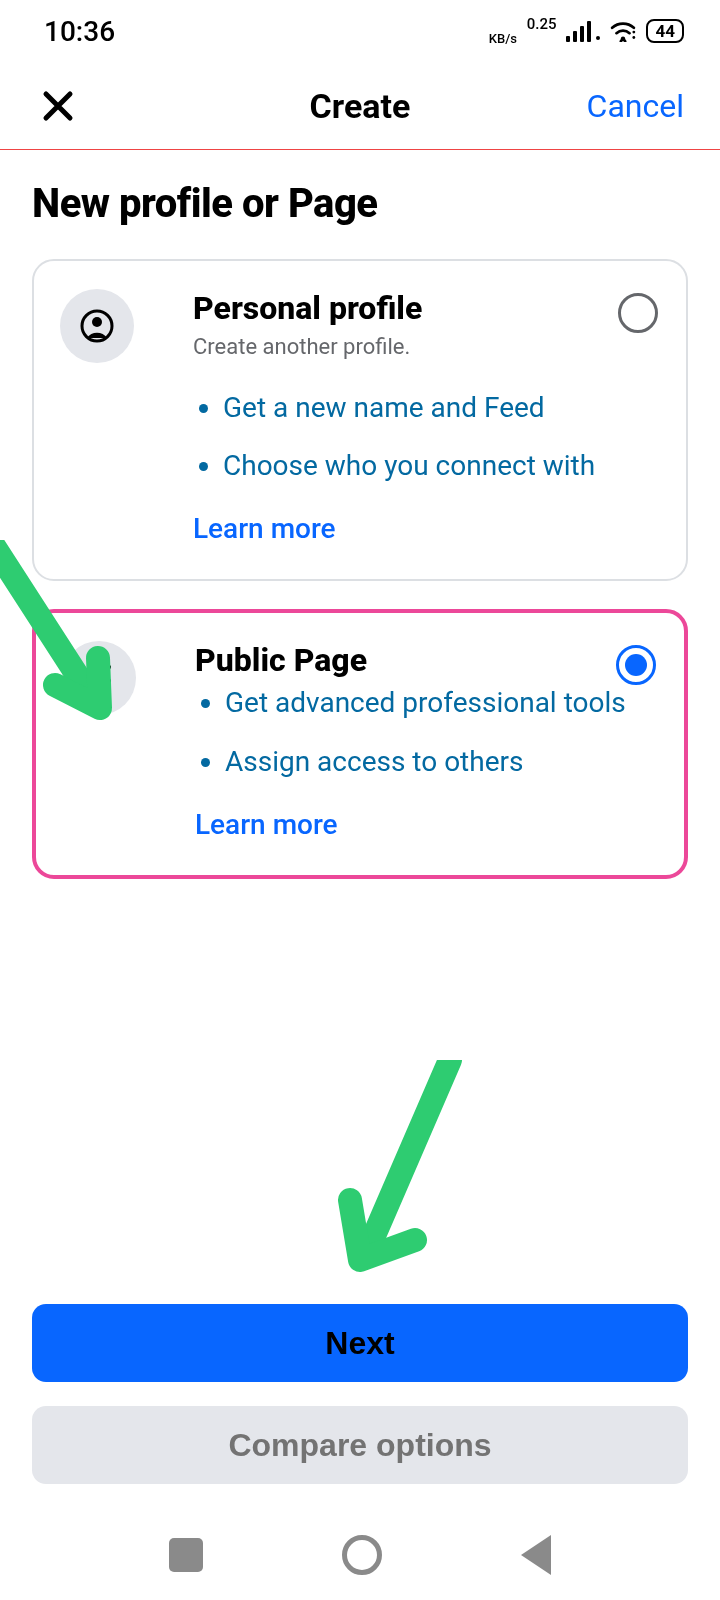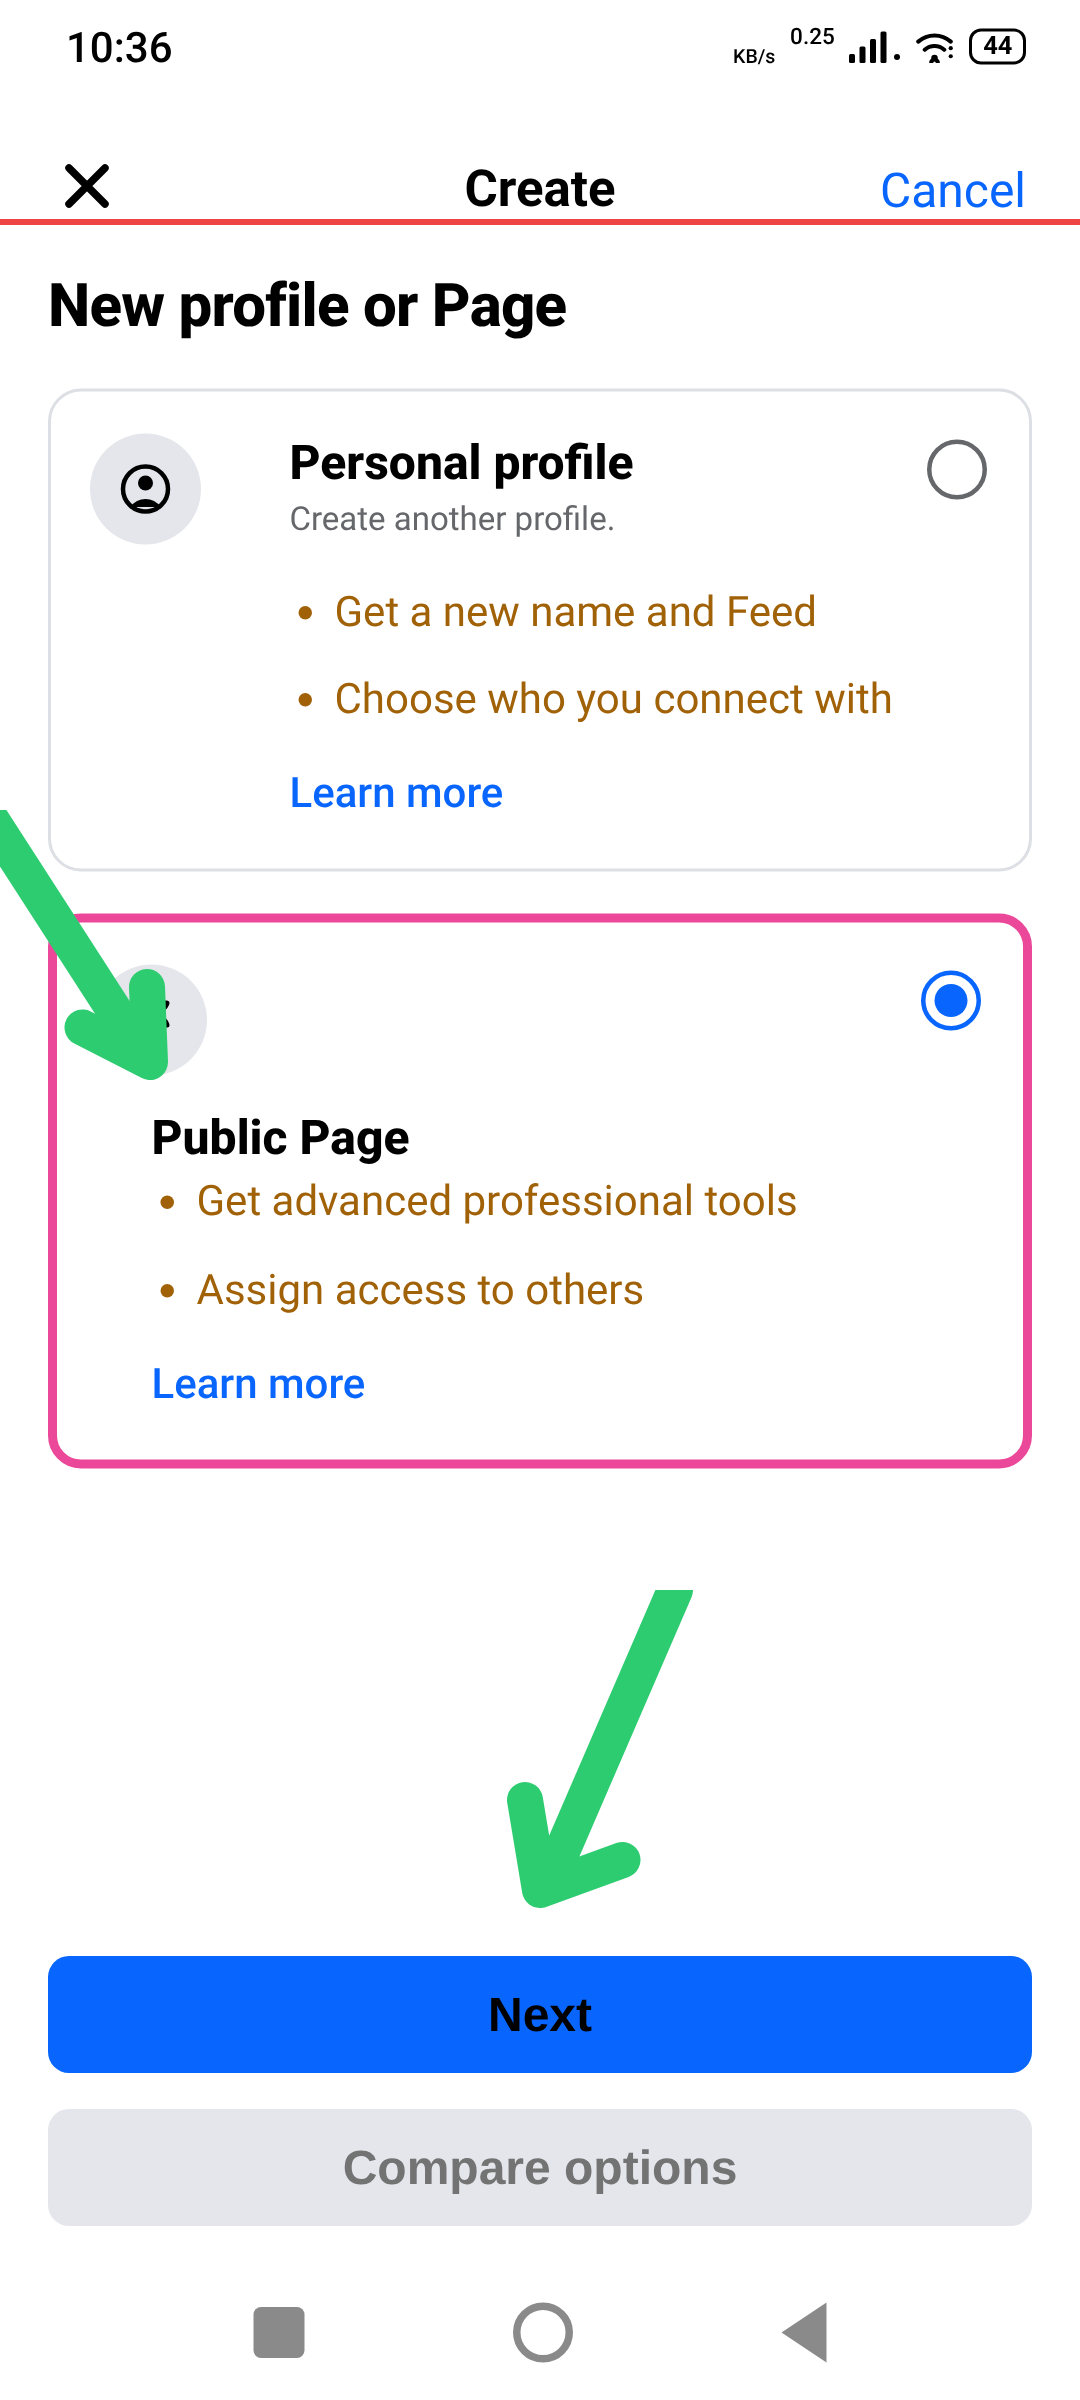--- a/index.html
+++ b/index.html
@@ -53,23 +53,23 @@
       border: 2px solid #000;
       border-radius: 8px;
       padding: 1px 7px;
       font-size: 17px;
       font-weight: 700;
       line-height: 1.1;
     }
     .header {
       height: 88px;
       display: flex;
-      align-items: flex-end;
+      align-items: center;
       padding: 0 36px;
-      border-bottom: 4px solid #ef4444;
+      border-bottom: 1px solid #ef4444;
       position: relative;
     }
     .close-btn { width: 44px; height: 44px; display:flex; align-items:center; justify-content:center; }
     .header-title {
       position: absolute;
       left: 50%;
       transform: translateX(-50%);
       font-size: 34px;
       font-weight: 700;
     }
@@ -90,22 +90,21 @@
     .option-card {
       border: 2px solid #dcdfe3;
       border-radius: 22px;
       padding: 28px 28px 34px 26px;
       margin-bottom: 28px;
       display: flex;
       gap: 22px;
       position: relative;
     }
     .option-card.selected {
-      border: 6px solid #ec4899;
-      flex-direction: column;
+      border: 4px solid #ec4899;
     }
     .option-icon-wrap {
       width: 74px;
       height: 74px;
       border-radius: 50%;
       background: #e4e6eb;
       display: flex;
       align-items: center;
       justify-content: center;
       flex-shrink: 0;
@@ -122,21 +121,21 @@
       line-height: 1.3;
       margin-bottom: 28px;
     }
     .option-list {
       list-style: disc;
       padding-left: 30px;
       margin-bottom: 28px;
     }
     .option-list li {
       font-size: 28px;
-      color: #a16207;
+      color: #0369a1;
       line-height: 1.3;
       margin-bottom: 22px;
     }
     .option-list li:last-child { margin-bottom: 0; }
     .learn-more {
       font-size: 28px;
       color: #0866ff;
       font-weight: 500;
     }
     .radio {

